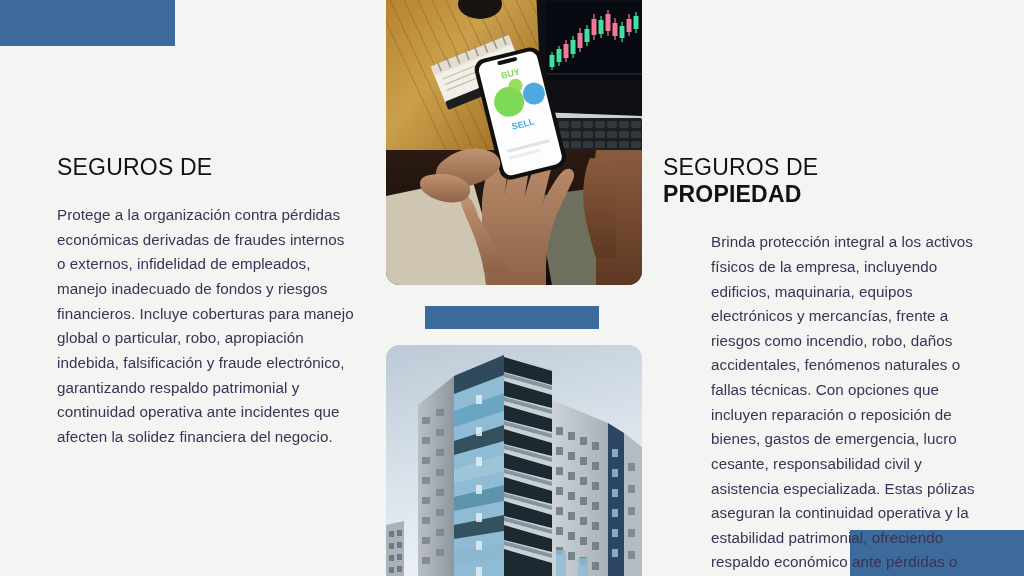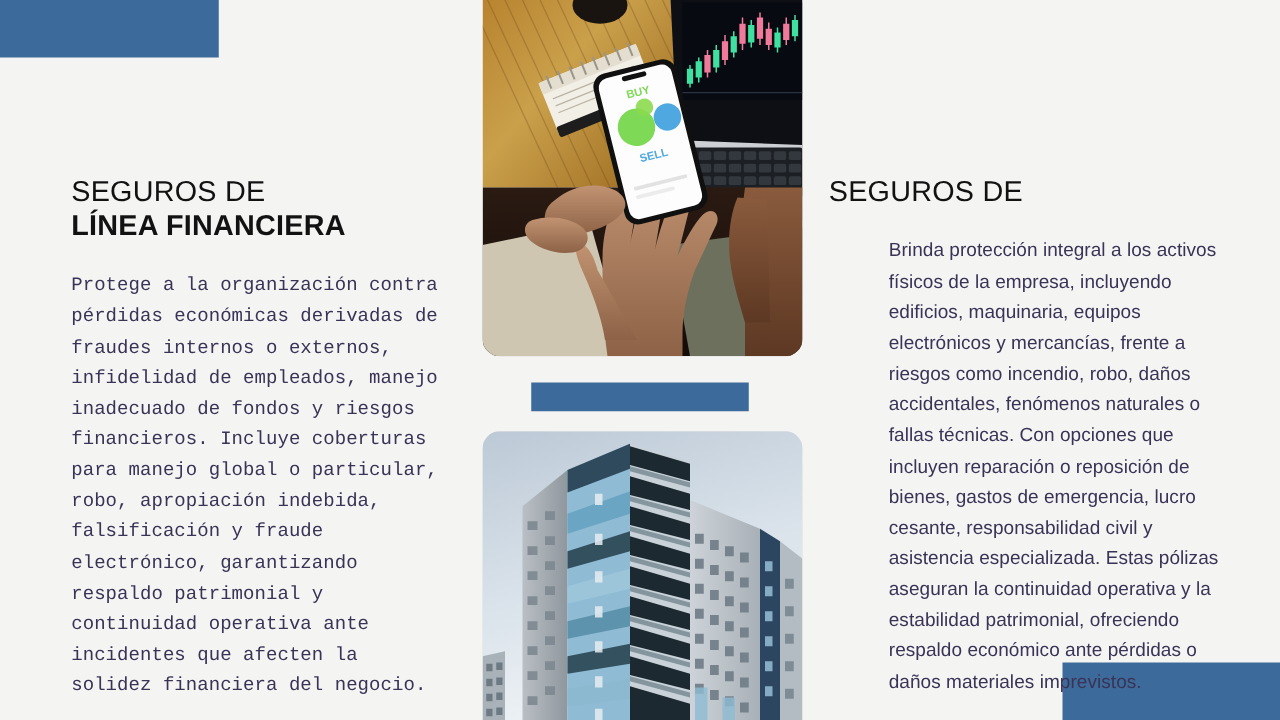--- a/index.html
+++ b/index.html
@@ -43,21 +43,21 @@
     left: 850px;
     top: 530px;
     width: 174px;
     height: 46px;
     background: #3c6a9b;
   }
 
   
   .col {
     position: absolute;
-    top: 140px;
+    top: 154px;
   }
   .col-left  { left: 57px;  width: 300px; }
   .col-right { left: 663px; width: 325px; }
 
   .heading {
     margin: 0 0 16px 0;
     color: #121212;
     line-height: 1.18;
   }
   .heading .line1 {
@@ -73,21 +73,21 @@
     letter-spacing: 0.2px;
   }
 
   .body-text {
     margin: 0;
     font-size: 15.2px;
     line-height: 1.62;
     color: #3a3356;
     letter-spacing: 0.05px;
   }
-  .col-left .body-text  { margin-top: 22px; font-family: Liberation Mono, monospace; }
+  .col-left .body-text  { margin-top: 22px; }
   .col-right .body-text { margin-top: 22px; margin-left: 48px; }
 
   
   .photo {
     position: absolute;
     left: 386px;
     overflow: hidden;
     background: #ddd;
   }
   .photo-finance {
@@ -111,28 +111,28 @@
 
 <div class="slide">
 
   <div class="deco-top-left"></div>
   <div class="deco-middle-bar"></div>
   <div class="deco-bottom-right"></div>
 
   <div class="col col-left">
     <h2 class="heading">
       <span class="line1">SEGUROS DE</span>
-      <span class="line2">LÍNEA FINANCIERA</span>
     </h2>
     <p class="body-text">Protege a la organización contra pérdidas económicas derivadas de fraudes internos o externos, infidelidad de empleados, manejo inadecuado de fondos y riesgos financieros. Incluye coberturas para manejo global o particular, robo, apropiación indebida, falsificación y fraude electrónico, garantizando respaldo patrimonial y continuidad operativa ante incidentes que afecten la solidez financiera del negocio.</p>
   </div>
 
   <div class="col col-right">
     <h2 class="heading">
       <span class="line1">SEGUROS DE</span>
+      <span class="line2">PROPIEDAD</span>
     </h2>
     <p class="body-text">Brinda protección integral a los activos físicos de la empresa, incluyendo edificios, maquinaria, equipos electrónicos y mercancías, frente a riesgos como incendio, robo, daños accidentales, fenómenos naturales o fallas técnicas. Con opciones que incluyen reparación o reposición de bienes, gastos de emergencia, lucro cesante, responsabilidad civil y asistencia especializada. Estas pólizas aseguran la continuidad operativa y la estabilidad patrimonial, ofreciendo respaldo económico ante pérdidas o daños materiales imprevistos.</p>
   </div>
 
   <div class="photo photo-finance">
     <svg viewBox="0 0 256 285" preserveAspectRatio="xMidYMid slice">
       <defs>
         <linearGradient id="wood" x1="0" y1="0" x2="1" y2="0.5">
           <stop offset="0" stop-color="#b8832f"></stop>
           <stop offset="0.35" stop-color="#caa04b"></stop>

